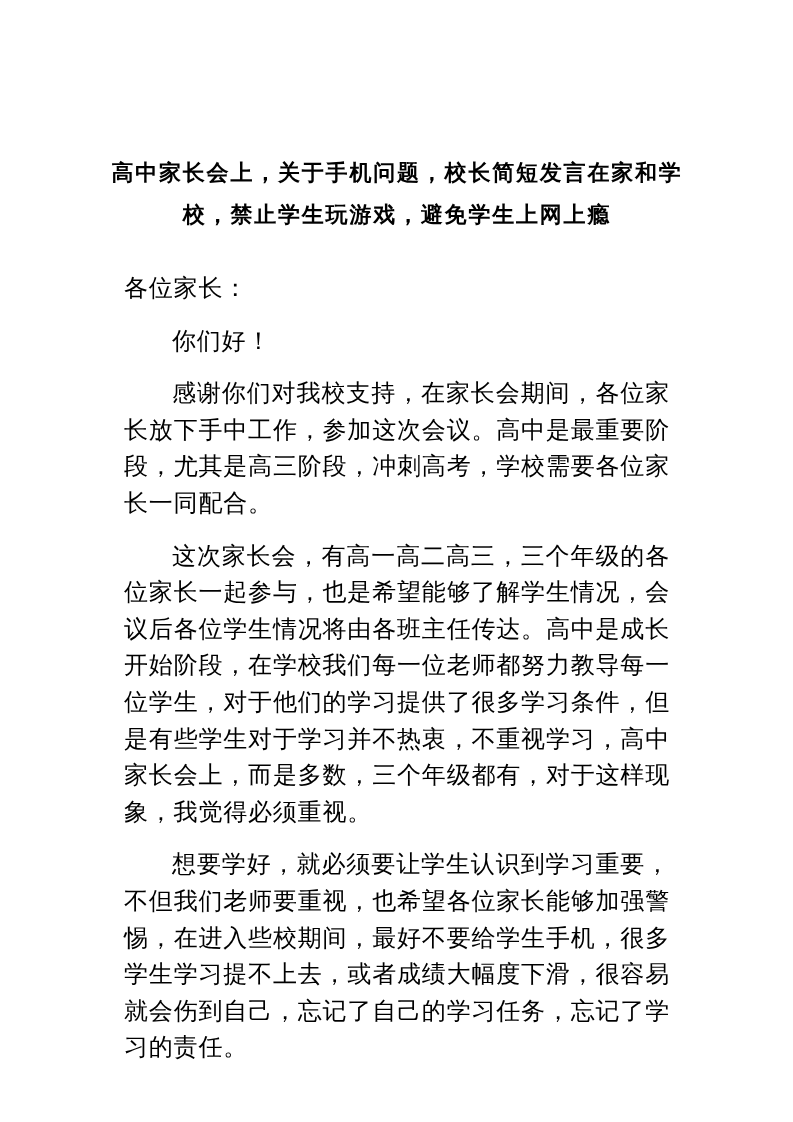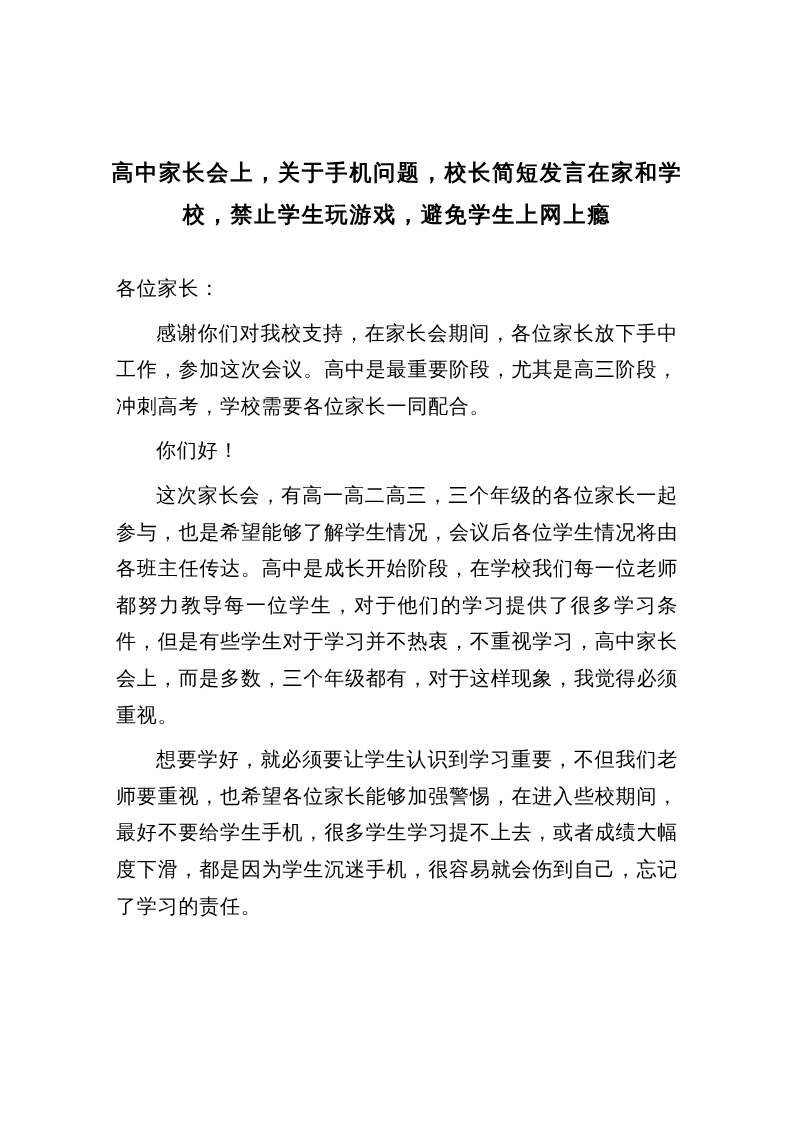--- a/index.html
+++ b/index.html
@@ -22,43 +22,43 @@
     .doc-title {
       margin: 0 0 34px 0;
       font-size: 22px;
       font-weight: bold;
       line-height: 42px;
       text-align: center;
       letter-spacing: 1.8px;
       color: #000000;
     }
     .para {
-      margin: 8px;
-      font-size: 20px;
+      margin: 16px;
+      font-size: 24px;
       line-height: 36.6px;
       letter-spacing: 0.8px;
       text-align: justify;
       text-justify: inter-ideograph;
       text-indent: 2em;
       color: #000000;
       word-break: break-all;
     }
     .para.no-indent {
       text-indent: 0;
     }
   </style>
 </head>
 <body>
 
 <div class="page">
   <h1 class="doc-title">高中家长会上，关于手机问题，校长简短发言在家和学校，禁止学生玩游戏，避免学生上网上瘾</h1>
 
   <p class="para no-indent">各位家长：</p>
 
+  <p class="para">你们好！</p>
+
   <p class="para">感谢你们对我校支持，在家长会期间，各位家长放下手中工作，参加这次会议。高中是最重要阶段，尤其是高三阶段，冲刺高考，学校需要各位家长一同配合。</p>
-
-  <p class="para">你们好！</p>
 
   <p class="para">这次家长会，有高一高二高三，三个年级的各位家长一起参与，也是希望能够了解学生情况，会议后各位学生情况将由各班主任传达。高中是成长开始阶段，在学校我们每一位老师都努力教导每一位学生，对于他们的学习提供了很多学习条件，但是有些学生对于学习并不热衷，不重视学习，高中家长会上，而是多数，三个年级都有，对于这样现象，我觉得必须重视。</p>
 
-  <p class="para">想要学好，就必须要让学生认识到学习重要，不但我们老师要重视，也希望各位家长能够加强警惕，在进入些校期间，最好不要给学生手机，很多学生学习提不上去，或者成绩大幅度下滑，都是因为学生沉迷手机，很容易就会伤到自己，忘记了学习的责任。</p>
+  <p class="para">想要学好，就必须要让学生认识到学习重要，不但我们老师要重视，也希望各位家长能够加强警惕，在进入些校期间，最好不要给学生手机，很多学生学习提不上去，或者成绩大幅度下滑，很容易就会伤到自己，忘记了自己的学习任务，忘记了学习的责任。</p>
 
 </div>
 
 </body></html>

